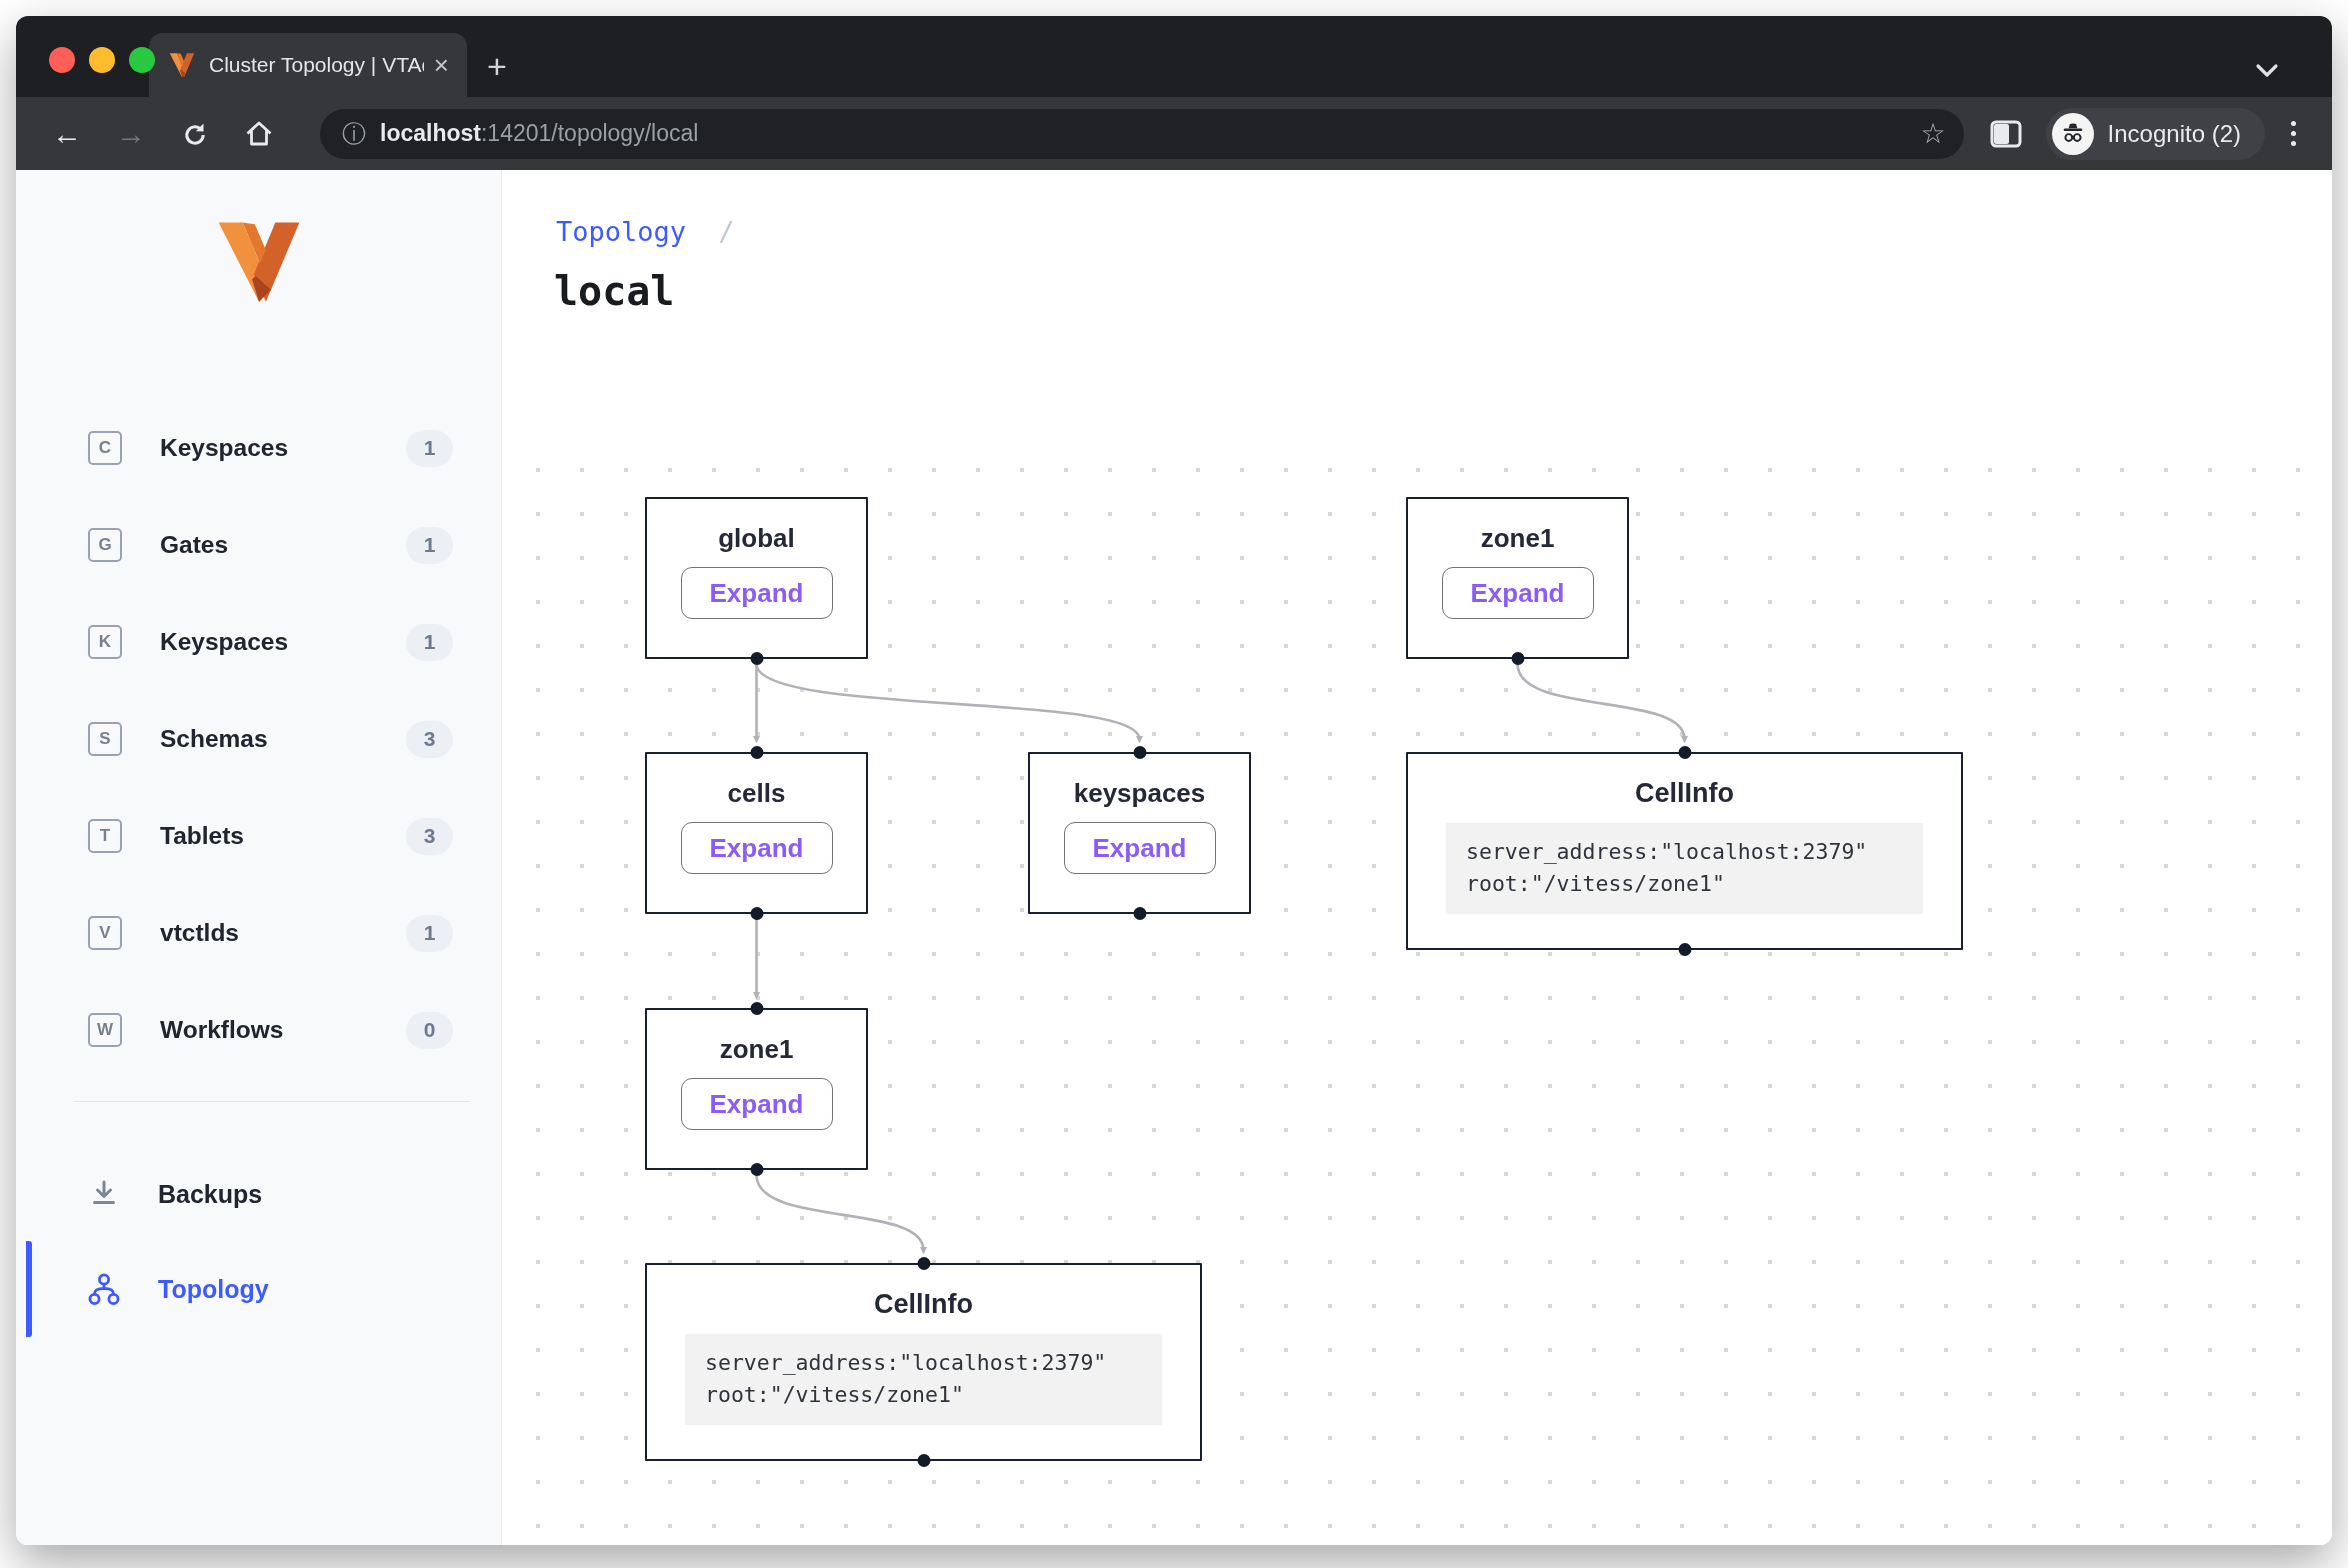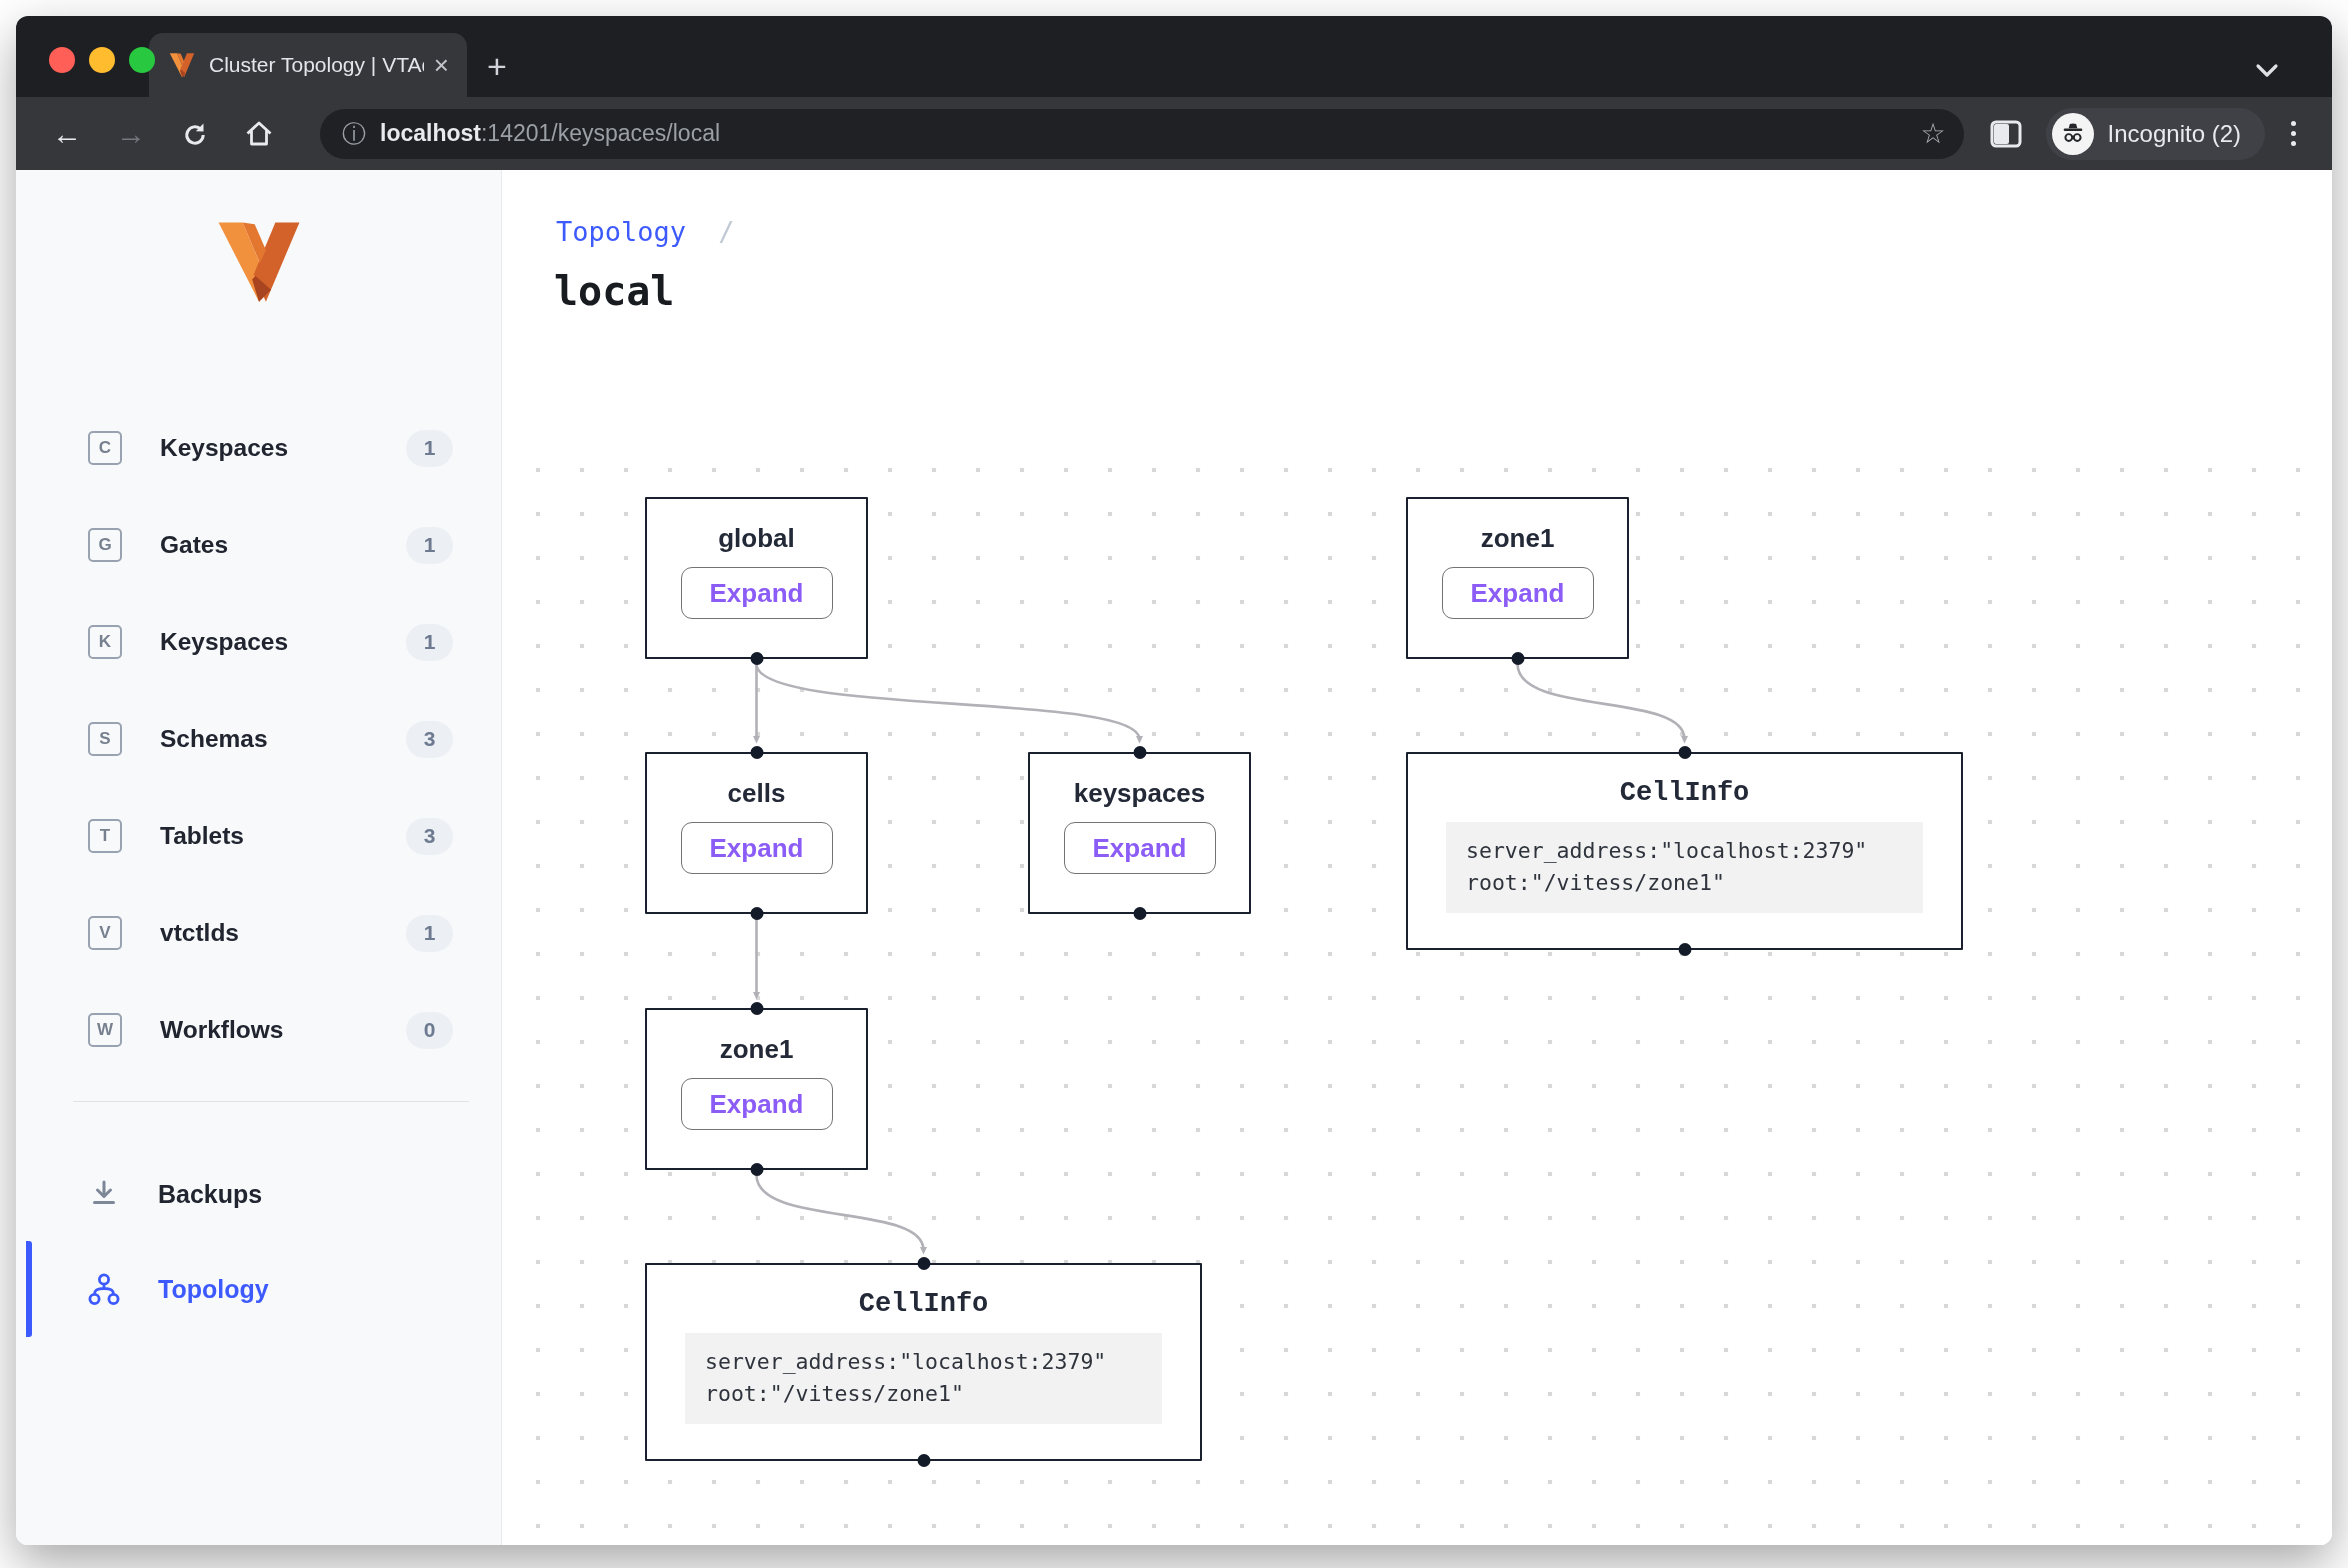--- a/index.html
+++ b/index.html
@@ -94,21 +94,21 @@
     background-image:radial-gradient(circle,#d8d8d8 2.1px, rgba(0,0,0,0) 2.6px);
     background-size:44px 44px; background-position:14px 8px;
   }
   .edges { position:absolute; left:0; top:0; width:1830px; height:1105px; }
   .node {
     position:absolute; background:#fff; border:2.5px solid #1a202e; border-radius:1px; text-align:center;
   }
   .node-sm { width:223px; height:162px; }
   .node-lg { width:557px; height:198px; }
   .node-title { font-size:26px; font-weight:bold; color:#232937; margin-top:24px; }
-  .node-lg .node-title { font-size:27px; margin-top:24px;font-family:Liberation Mono, monospace; }
+  .node-lg .node-title { font-size:27px; margin-top:24px; }
   .expand-btn {
     margin-top:13px; width:152px; height:52px; background:#fff; border:1px solid #737373; border-radius:11px;
     color:#8b5cf6; font-family:"Liberation Sans", sans-serif; font-size:26px; font-weight:bold; cursor:pointer;text-align:center;
   }
   .code-block {
     margin:14px 38px 0 38px; background:#f2f2f3; text-align:left; padding:13px 20px;
     font-family:"DejaVu Sans Mono", monospace; font-size:21.5px; color:#2f343c; line-height:1.5;
     white-space:nowrap;
   }
   .handle { position:absolute; left:50%; transform:translateX(-50%); width:13px; height:13px; border-radius:50%; background:#131a28; }
@@ -146,21 +146,21 @@
     <span class="nav-ic dim">→</span>
     <svg class="nav-ic" width="34" height="34" viewBox="0 0 34 34" style="margin-top:2px">
       <path d="M25.2 17 a8.2 8.2 0 1 1 -2.4 -5.8" fill="none" stroke="#e8eaed" stroke-width="3"></path>
       <polygon points="25.5,5.5 25.5,13.5 17.8,13.2" fill="#e8eaed"></polygon>
     </svg>
     <svg class="nav-ic" width="34" height="34" viewBox="0 0 34 34">
       <path d="M5.5 16.5 L17 6 L28.5 16.5 M9.5 13.4 V27 H24.5 V13.4" fill="none" stroke="#e8eaed" stroke-width="2.8" stroke-linejoin="round"></path>
     </svg>
     <div class="omnibox">
       <span class="info-ic">ⓘ</span>
-      <span class="url"><span class="host">localhost</span><span class="rest">:14201/keyspaces/local</span></span>
+      <span class="url"><span class="host">localhost</span><span class="rest">:14201/topology/local</span></span>
       <span class="omni-spacer"></span>
       <span class="star-ic">☆</span>
     </div>
     <svg class="sidepanel-ic" width="32" height="28" viewBox="0 0 32 28">
       <rect x="2" y="2" width="28" height="24" rx="4" fill="none" stroke="#e8eaed" stroke-width="3"></rect>
       <rect x="4" y="4" width="15" height="20" rx="2" fill="#e8eaed"></rect>
     </svg>
     <div class="incog">
       <span class="incog-circle">
         <svg width="28" height="28" viewBox="0 0 24 24">

